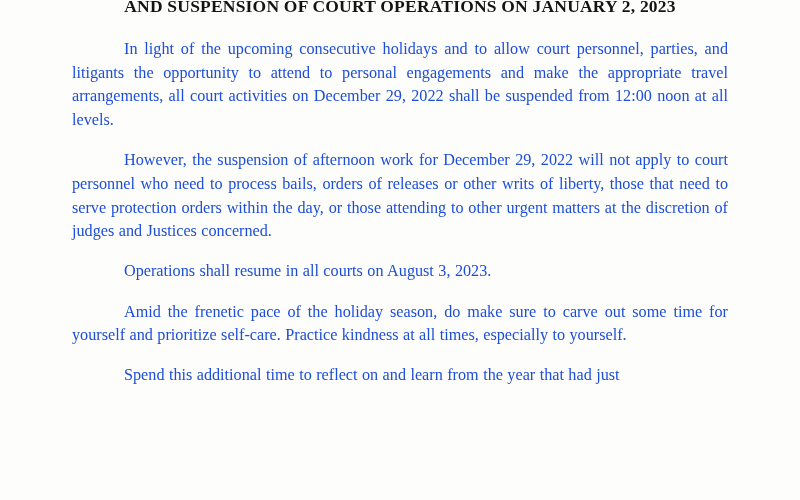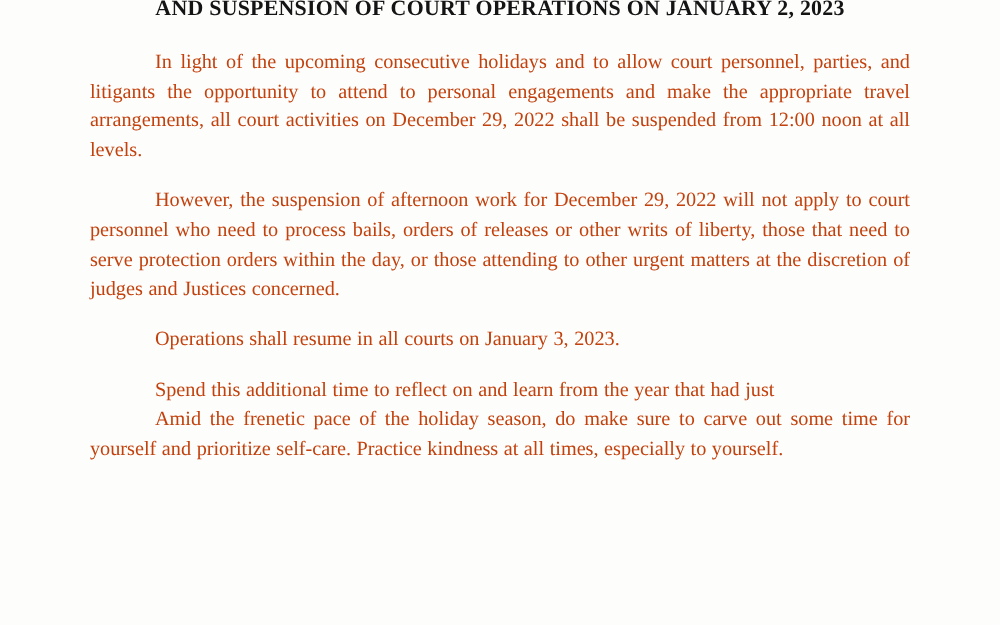--- a/index.html
+++ b/index.html
@@ -38,21 +38,21 @@
   }
   .body-copy {
     margin-top: 18px;
   }
   p.para {
     margin: 0 0 16.5px 0;
     font-size: 16.2px;
     line-height: 1.46;
     text-align: justify;
     text-indent: 52px;
-    color: #c2410c;
+    color: #1d4ed8;
     word-spacing: 0.4px;
   }
   p.para.last {
     margin-bottom: 0;
   }
   .clip-bottom {
     position: absolute;
     left: 0;
     bottom: 0;
     width: 800px;
@@ -63,19 +63,19 @@
 </head>
 <body>
 
 <div class="page">
 
   <h1 class="doc-title">AND SUSPENSION OF COURT OPERATIONS ON JANUARY 2, 2023</h1>
 
   <div class="body-copy">
     <p class="para">In light of the upcoming consecutive holidays and to allow court personnel, parties, and litigants the opportunity to attend to personal engagements and make the appropriate travel arrangements, all court activities on December 29, 2022 shall be suspended from 12:00 noon at all levels.</p>
     <p class="para">However, the suspension of afternoon work for December 29, 2022 will not apply to court personnel who need to process bails, orders of releases or other writs of liberty, those that need to serve protection orders within the day, or those attending to other urgent matters at the discretion of judges and Justices concerned.</p>
-    <p class="para">Operations shall resume in all courts on January 3, 2023.</p>
+    <p class="para">Operations shall resume in all courts on August 3, 2023.</p>
+    <p class="para">Amid the frenetic pace of the holiday season, do make sure to carve out some time for yourself and prioritize self-care. Practice kindness at all times, especially to yourself.</p>
     <p class="para last">Spend this additional time to reflect on and learn from the year that had just</p>
-    <p class="para">Amid the frenetic pace of the holiday season, do make sure to carve out some time for yourself and prioritize self-care. Practice kindness at all times, especially to yourself.</p>
   </div>
 
   <div class="clip-bottom"></div>
 </div>
 
 </body></html>

